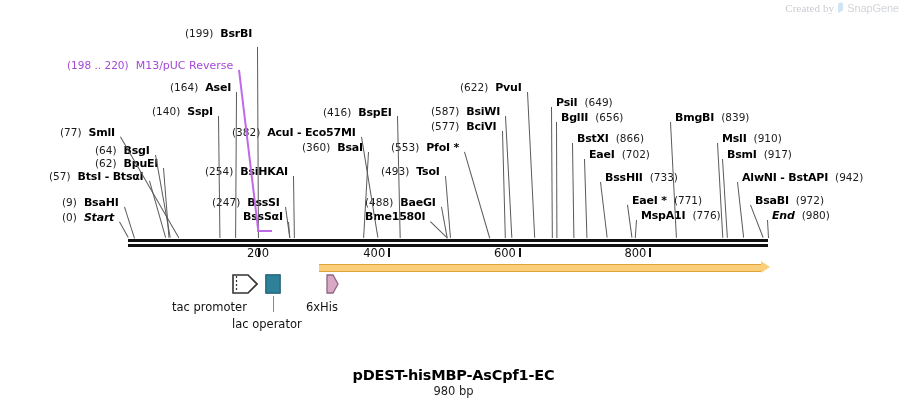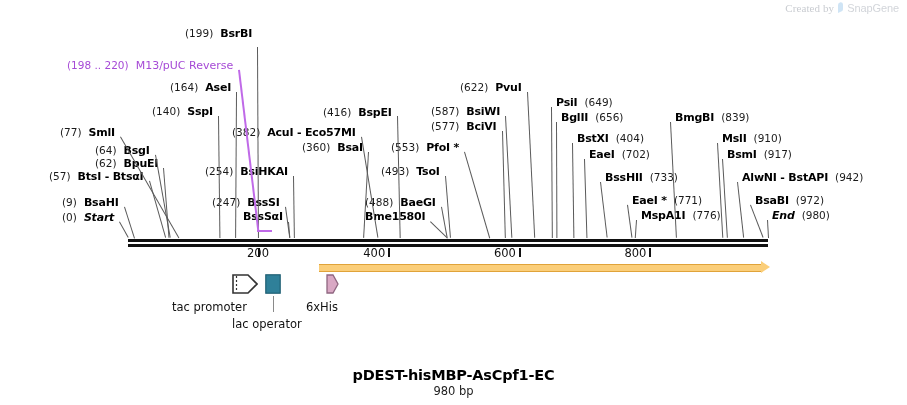--- a/index.html
+++ b/index.html
@@ -189,21 +189,21 @@
       <div class="lbl" style="left: 323px; top: 106px;"><span class="pos">(416)</span>&nbsp;&nbsp;<span class="nm">BspEI</span></div>
       <div class="lbl" style="left: 365px; top: 196px;"><span class="pos">(488)</span>&nbsp;&nbsp;<span class="nm">BaeGI</span></div>
       <div class="lbl" style="left: 365px; top: 211px;"><span class="nm">Bme1580I</span></div>
       <div class="lbl" style="left: 381px; top: 165px;"><span class="pos">(493)</span>&nbsp;&nbsp;<span class="nm">TsoI</span></div>
       <div class="lbl" style="left: 391px; top: 141px;"><span class="pos">(553)</span>&nbsp;&nbsp;<span class="nm">PfoI *</span></div>
       <div class="lbl" style="left: 431px; top: 120px;"><span class="pos">(577)</span>&nbsp;&nbsp;<span class="nm">BciVI</span></div>
       <div class="lbl" style="left: 431px; top: 105px;"><span class="pos">(587)</span>&nbsp;&nbsp;<span class="nm">BsiWI</span></div>
       <div class="lbl" style="left: 460px; top: 81px;"><span class="pos">(622)</span>&nbsp;&nbsp;<span class="nm">PvuI</span></div>
       <div class="lbl" style="left: 556px; top: 96px;"><span class="nm">PsiI</span>&nbsp;&nbsp;<span class="pos">(649)</span></div>
       <div class="lbl" style="left: 561px; top: 111px;"><span class="nm">BglII</span>&nbsp;&nbsp;<span class="pos">(656)</span></div>
-      <div class="lbl" style="left: 577px; top: 132px;"><span class="nm">BstXI</span>&nbsp;&nbsp;<span class="pos">(404)</span></div>
+      <div class="lbl" style="left: 577px; top: 132px;"><span class="nm">BstXI</span>&nbsp;&nbsp;<span class="pos">(866)</span></div>
       <div class="lbl" style="left: 589px; top: 148px;"><span class="nm">EaeI</span>&nbsp;&nbsp;<span class="pos">(702)</span></div>
       <div class="lbl" style="left: 605px; top: 171px;"><span class="nm">BssHII</span>&nbsp;&nbsp;<span class="pos">(733)</span></div>
       <div class="lbl" style="left: 632px; top: 194px;"><span class="nm">EaeI *</span>&nbsp;&nbsp;<span class="pos">(771)</span></div>
       <div class="lbl" style="left: 641px; top: 209px;"><span class="nm">MspA1I</span>&nbsp;&nbsp;<span class="pos">(776)</span></div>
       <div class="lbl" style="left: 675px; top: 111px;"><span class="nm">BmgBI</span>&nbsp;&nbsp;<span class="pos">(839)</span></div>
       <div class="lbl" style="left: 722px; top: 132px;"><span class="nm">MslI</span>&nbsp;&nbsp;<span class="pos">(910)</span></div>
       <div class="lbl" style="left: 727px; top: 148px;"><span class="nm">BsmI</span>&nbsp;&nbsp;<span class="pos">(917)</span></div>
       <div class="lbl" style="left: 742px; top: 171px;"><span class="nm">AlwNI  -  BstAPI</span>&nbsp;&nbsp;<span class="pos">(942)</span></div>
       <div class="lbl" style="left: 755px; top: 194px;"><span class="nm">BsaBI</span>&nbsp;&nbsp;<span class="pos">(972)</span></div>
       <div class="lbl" style="left: 772px; top: 209px;"><span class="nm ital">End</span>&nbsp;&nbsp;<span class="pos">(980)</span></div>

